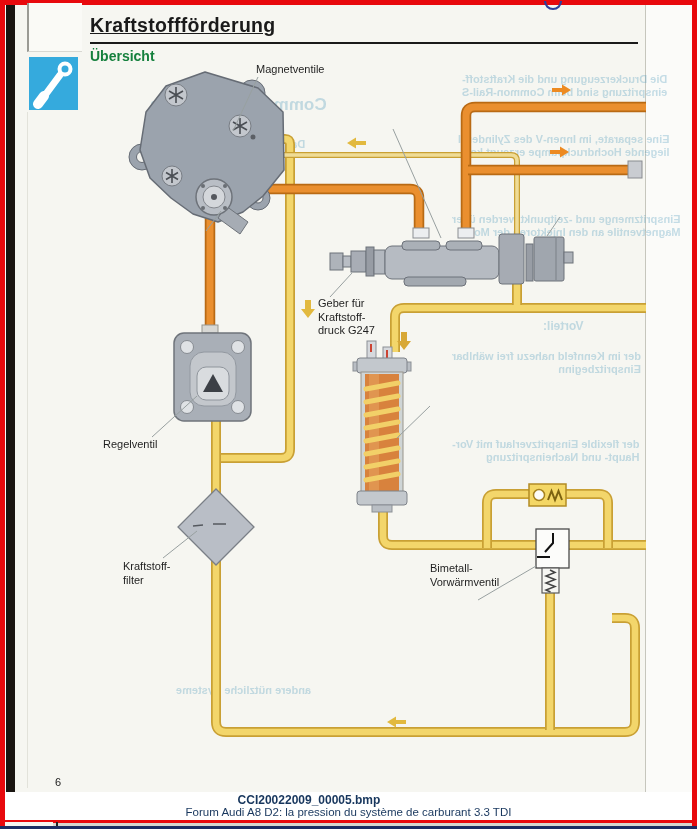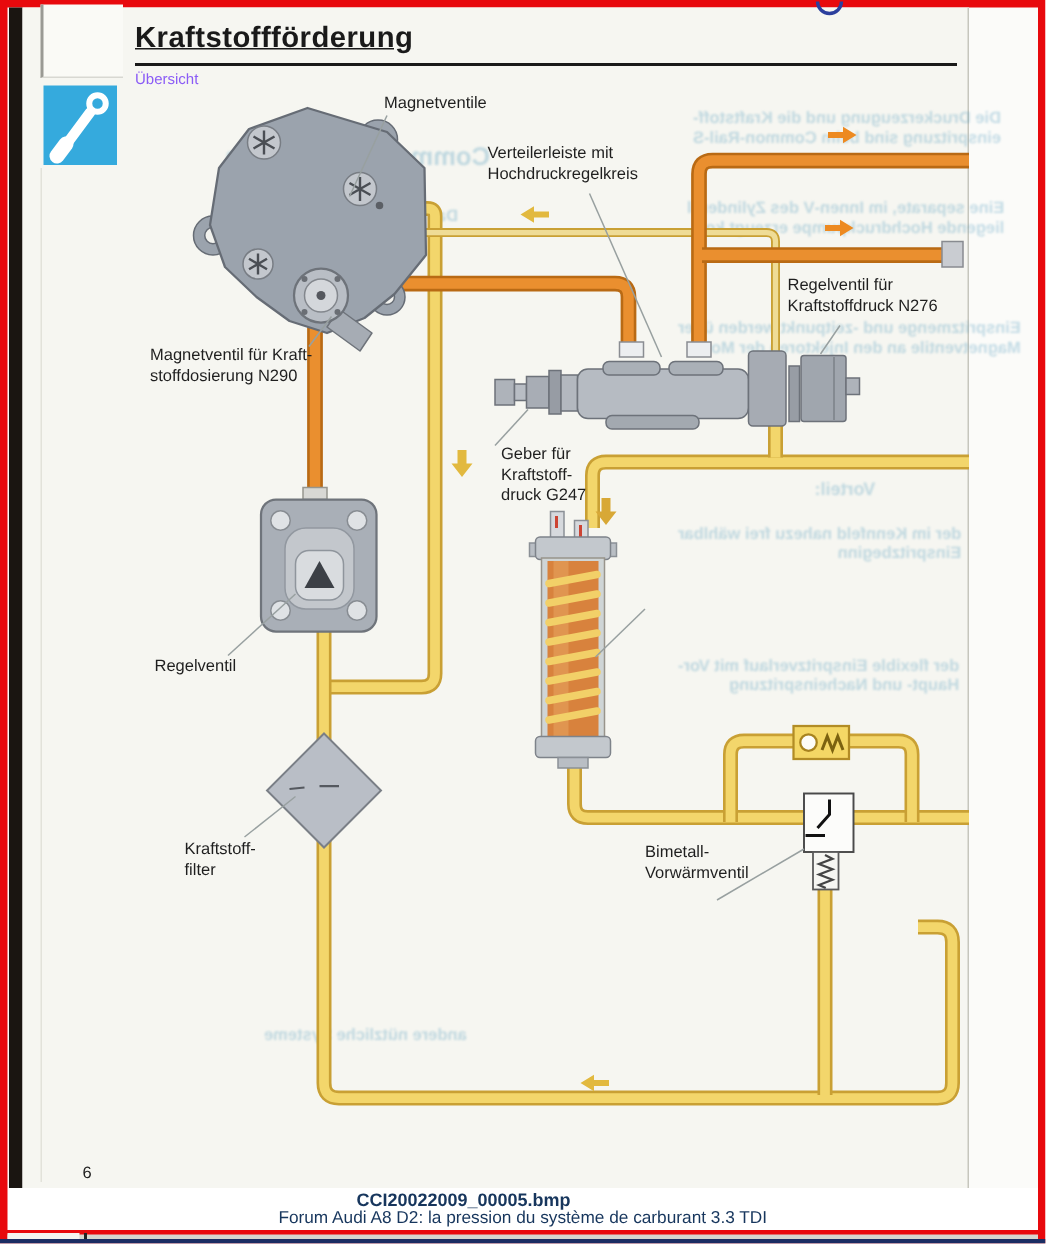--- a/index.html
+++ b/index.html
@@ -8,21 +8,21 @@
   .abs{position:absolute;}
   .bg-red{left:0;top:0;width:697px;height:829px;background:var(--red_border);}
   .backing{left:5px;top:5px;width:687px;height:787px;background:#fbfbf9;}
   .black-strip{left:6px;top:5px;width:9px;height:787px;background:#1a1511;}
   .page{left:15px;top:5px;width:630px;height:787px;background:#f6f6f1;border-right:1px solid #c6c6bd;}
   .tabbox{left:27px;top:3px;width:53px;height:48px;background:#fafaf6;border-left:2px solid #9a9a94;border-bottom:1px solid #d8d8d2;}
   .iconbox{left:29px;top:57px;width:49px;height:53px;background:var(--icon_blue);}
   .fold-line{left:27px;top:112px;width:1px;height:676px;background:#e2e2da;}
   .doc-title{left:90px;top:14px;font-size:19.5px;font-weight:bold;color:#1a1a1a;letter-spacing:.3px;text-decoration:underline;}
   .doc-rule{left:90px;top:42px;width:548px;height:2px;background:#1a1a1a;}
-  .doc-sub{left:90px;top:48px;font-size:10px;font-weight:normal;color:#8b5cf6;}
+  .doc-sub{left:90px;top:48px;font-size:14px;font-weight:bold;color:#15803d;}
   .lbl{font-size:11px;line-height:13.5px;color:#1f1f1f;white-space:pre-line;}
   .pagenum{left:55px;top:776px;font-size:11px;color:#222;}
   .bleed{transform:scaleX(-1);color:rgba(70,150,185,.30);filter:blur(.6px);font-weight:bold;white-space:pre-line;line-height:13px;}
   .caption{left:5px;top:792px;width:687px;height:28px;background:#ffffff;}
   .cap1{left:0;top:793px;width:618px;text-align:center;font-size:12px;font-weight:bold;color:var(--caption_text);}
   .cap2{left:0;top:806px;width:697px;text-align:center;font-size:11.5px;color:var(--caption_text);}
   .gray-row{left:5px;top:823px;width:687px;height:3px;background:#d6d6cf;}
   .white-box{left:5px;top:822px;width:48px;height:5px;background:#f4f4ef;}
   .tick{left:56px;top:822px;width:2px;height:6px;background:#222;}
   .navy-bar{left:0;top:826px;width:697px;height:3px;background:var(--navy_bar);}
@@ -235,27 +235,21 @@
       <path class="ldr" d="M478,600 L536,566"></path>
     </g>
     <path d="M545,1 a8,8 0 0 0 16,0" fill="none" stroke="#2c3f9d" stroke-width="2.2"></path>
   </svg>
 
   <div class="abs doc-title">Kraftstoffförderung</div>
   <div class="abs doc-rule"></div>
   <div class="abs doc-sub">Übersicht</div>
 
   <div class="abs lbl" style="left:256px;top:63px;">Magnetventile</div>
-  <div class="abs lbl" style="left:325px;top:96px;">Verteilerleiste mit
-Hochdruckregelkreis</div>
-  <div class="abs lbl" style="left:525px;top:184px;">Regelventil für
-Kraftstoffdruck N276</div>
-  <div class="abs lbl" style="left:100px;top:231px;">Magnetventil für Kraft-
-stoffdosierung N290</div>
-  <div class="abs lbl" style="left:334px;top:297px;">Geber für
+  <div class="abs lbl" style="left:318px;top:297px;">Geber für
 Kraftstoff-
 druck G247</div>
   <div class="abs lbl" style="left:103px;top:438px;">Regelventil</div>
   <div class="abs lbl" style="left:123px;top:560px;">Kraftstoff-
 filter</div>
   <div class="abs lbl" style="left:430px;top:562px;">Bimetall-
 Vorwärmventil</div>
 
   <div class="abs pagenum">6</div>
 

